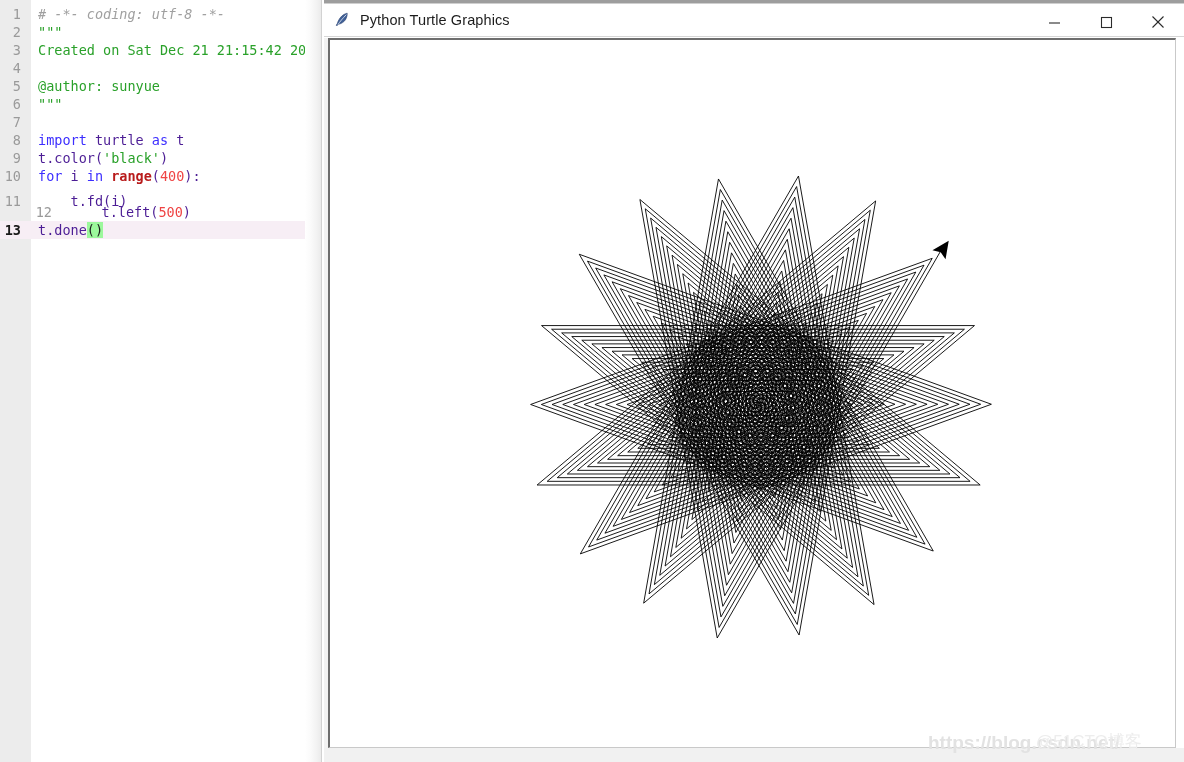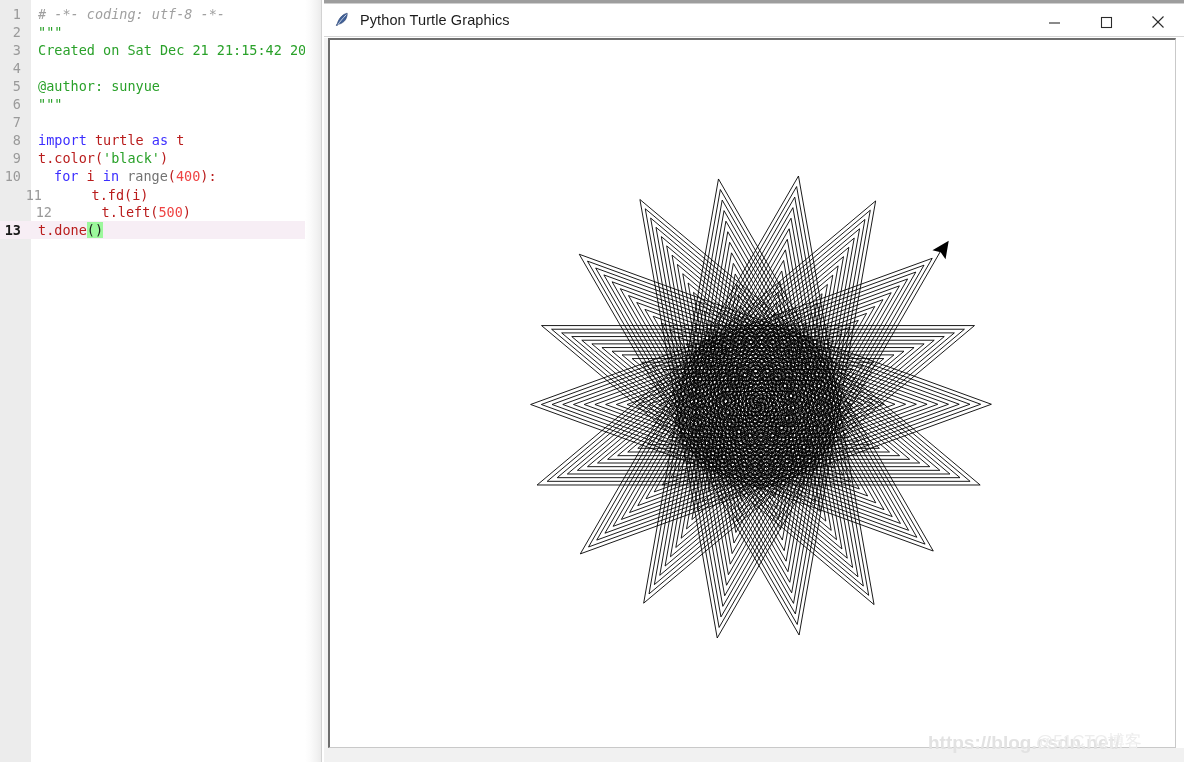--- a/index.html
+++ b/index.html
@@ -65,23 +65,23 @@
     font-family: "DejaVu Sans Mono","Liberation Mono", monospace;
     font-size: 13.5px;
     box-sizing: border-box;
   }
   .ln.cur { color: #1a1a1a; font-weight: bold; }
   .src { flex: 1 1 auto; white-space: pre; color: #202020; margin-left: 12px; }
 
   .tk-comment { color: #a0a0a0; font-style: italic; }
   .tk-string  { color: #2aa12a; }
   .tk-kw      { color: #3c2eff; }
-  .tk-builtin { color: #737373; }
+  .tk-builtin { color: #b91c1c; font-weight: bold; }
   .tk-num     { color: #ef4444; }
-  .tk-plain   { color: #b91c1c; }
+  .tk-plain   { color: #4c1d95; }
   .tk-decor   { color: #2aa12a; }
   .tk-brk     { background: #9cf89c; color: #1d1d1d; }
 
   
   #turtle-window {
     position: absolute;
     left: 324px; top: 0;
     width: 860px; height: 598px;
     background: #ffffff;
   }
@@ -190,22 +190,22 @@
     <div id="code-lines">
         <div class="code-line" style="top: 5px;"><span class="ln">1</span><span class="src"><span class="tk-comment"># -*- coding: utf-8 -*-</span></span></div>
         <div class="code-line" style="top: 23px;"><span class="ln">2</span><span class="src"><span class="tk-string">"""</span></span></div>
         <div class="code-line" style="top: 41px;"><span class="ln">3</span><span class="src"><span class="tk-string">Created on Sat Dec 21 21:15:42 2019</span></span></div>
         <div class="code-line" style="top: 59px;"><span class="ln">4</span><span class="src"><span class="tk-plain"></span></span></div>
         <div class="code-line" style="top: 77px;"><span class="ln">5</span><span class="src"><span class="tk-decor">@author: sunyue</span></span></div>
         <div class="code-line" style="top: 95px;"><span class="ln">6</span><span class="src"><span class="tk-string">"""</span></span></div>
         <div class="code-line" style="top: 113px;"><span class="ln">7</span><span class="src"><span class="tk-plain"></span></span></div>
         <div class="code-line" style="top: 131px;"><span class="ln">8</span><span class="src"><span class="tk-kw">import</span><span class="tk-plain"> turtle </span><span class="tk-kw">as</span><span class="tk-plain"> t</span></span></div>
         <div class="code-line" style="top: 149px;"><span class="ln">9</span><span class="src"><span class="tk-plain">t.color(</span><span class="tk-string">'black'</span><span class="tk-plain">)</span></span></div>
-        <div class="code-line" style="top: 167px; gap: 16px;"><span class="ln">10</span><span class="src"><span class="tk-kw">for</span><span class="tk-plain"> i </span><span class="tk-kw">in</span><span class="tk-plain"> </span><span class="tk-builtin">range</span><span class="tk-plain">(</span><span class="tk-num">400</span><span class="tk-plain">):</span></span></div>
-        <div class="code-line" style="top: 186px; padding-left: 21px;"><span class="ln">11</span><span class="src"><span class="tk-plain">    t.fd(i)</span></span></div>
+        <div class="code-line" style="top: 167px;"><span class="ln">10</span><span class="src"><span class="tk-kw">for</span><span class="tk-plain"> i </span><span class="tk-kw">in</span><span class="tk-plain"> </span><span class="tk-builtin">range</span><span class="tk-plain">(</span><span class="tk-num">400</span><span class="tk-plain">):</span></span></div>
+        <div class="code-line" style="top: 192px;"><span class="ln">11</span><span class="src"><span class="tk-plain">    t.fd(i)</span></span></div>
         <div class="code-line" style="top: 203px; padding-left: 31px;"><span class="ln">12</span><span class="src"><span class="tk-plain">    t.left(</span><span class="tk-num">500</span><span class="tk-plain">)</span></span></div>
         <div class="code-line current" style="top: 221px;"><span class="ln cur">13</span><span class="src"><span class="tk-plain">t.done</span><span class="tk-brk">()</span></span></div>
       </div>
     <div id="editor-scrollbar"></div>
     <div id="editor-edge"></div>
   </div>
 
   <div id="turtle-window">
     <div id="tw-topline"></div>
     <div id="tw-topline2"></div>

